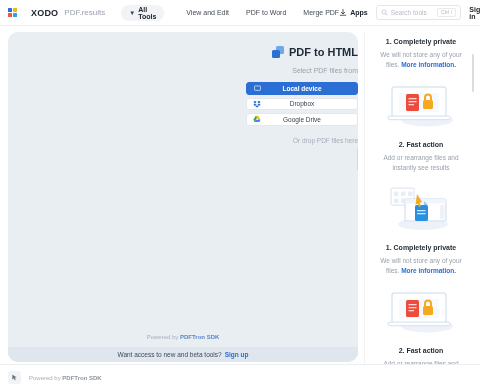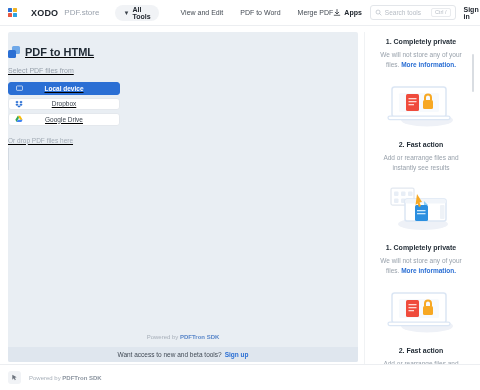--- a/index.html
+++ b/index.html
@@ -81,28 +81,27 @@
     height: 364px;
     padding: 6px 6px 0 8px;
     display: flex; gap: 6px;
     background: #fff;
   }
 
   
   .main {
     flex: 1;
     background: #e9eef3;
-    border-radius: 2px;
+    border-radius: 10px;
     position: relative;
     display: flex;
     flex-direction: column;
-    align-items: flex-start;
+    align-items: flex-end;
     overflow: hidden;
     height: 330px;
-    text-decoration: underline;
   }
   .tool-head { margin-top: 14px; display: flex; align-items: center; gap: 5px; }
   .tool-icon { position: relative; width: 12px; height: 12px; }
   .tool-icon .sq {
     position: absolute; border-radius: 1.5px;
   }
   .tool-icon .sq-back { width: 8px; height: 8px; left: 4px; top: 0; background: #6fa8e8; }
   .tool-icon .sq-front { width: 8px; height: 8px; left: 0; top: 4px; background: #2b6fd4; }
   .tool-title { font-size: 11px; font-weight: bold; color: #1f2933; }
 
@@ -199,21 +198,21 @@
 
 <div class="topbar">
   <div class="brand">
     <span class="brand-mark">
       <i class="bm1"></i>
         <i class="bm2"></i>
         <i class="bm3"></i>
         <i class="bm4"></i>
     </span>
     <span class="brand-name">XODO</span>
-    <span class="brand-sub">PDF.store</span>
+    <span class="brand-sub">PDF.results</span>
   </div>
 
   <div class="alltools">
     <span class="chev">▼</span>
     <span class="lbl">All Tools</span>
   </div>
 
   <div class="navlinks">
     <span class="navlink">View and Edit</span>
     <span class="navlink">PDF to Word</span>

